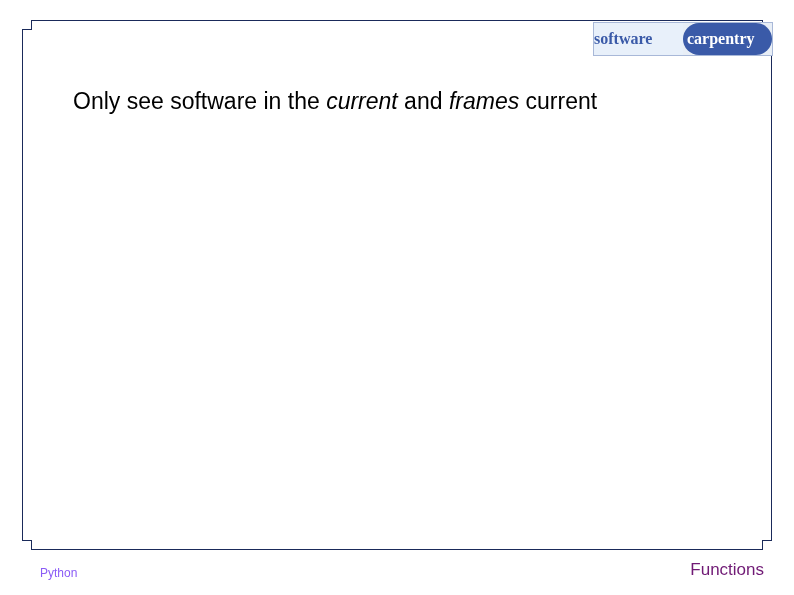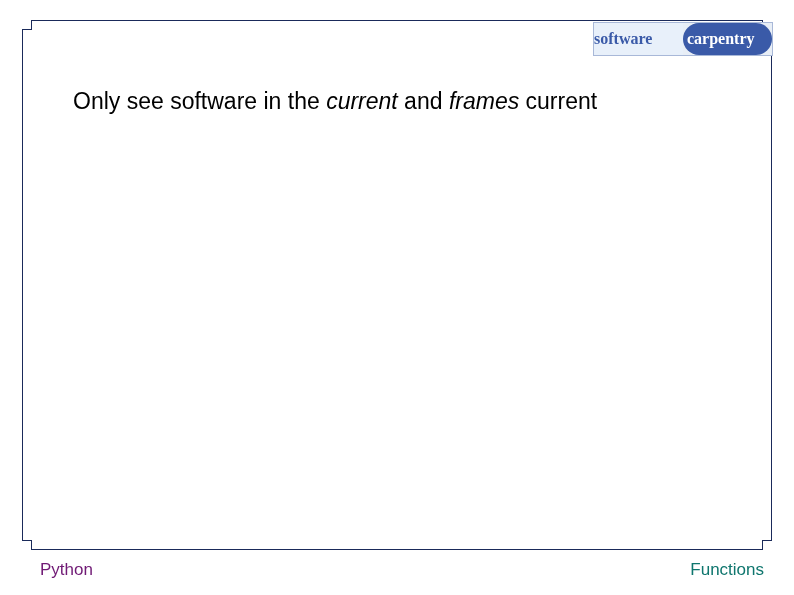--- a/index.html
+++ b/index.html
@@ -76,29 +76,29 @@
     color: #000000;
     line-height: 1.25;
   }
   .line1 { margin-bottom: 26px; }
   .italic { font-style: italic; }
 
   .footer-left {
     position: absolute;
     left: 40px;
     bottom: 15px;
-    font-size: 17px;
-    color: #701a75;
+    font-size: 12px;
+    color: #8b5cf6;
   }
   .footer-right {
     position: absolute;
     right: 30px;
     bottom: 15px;
     font-size: 17px;
-    color: #0f766e;
+    color: #701a75;
   }
 </style>
 </head>
 <body>
 
 <div class="slide">
   <div class="notch tl"></div>
   <div class="notch tr"></div>
   <div class="notch bl"></div>
   <div class="notch br"></div>

